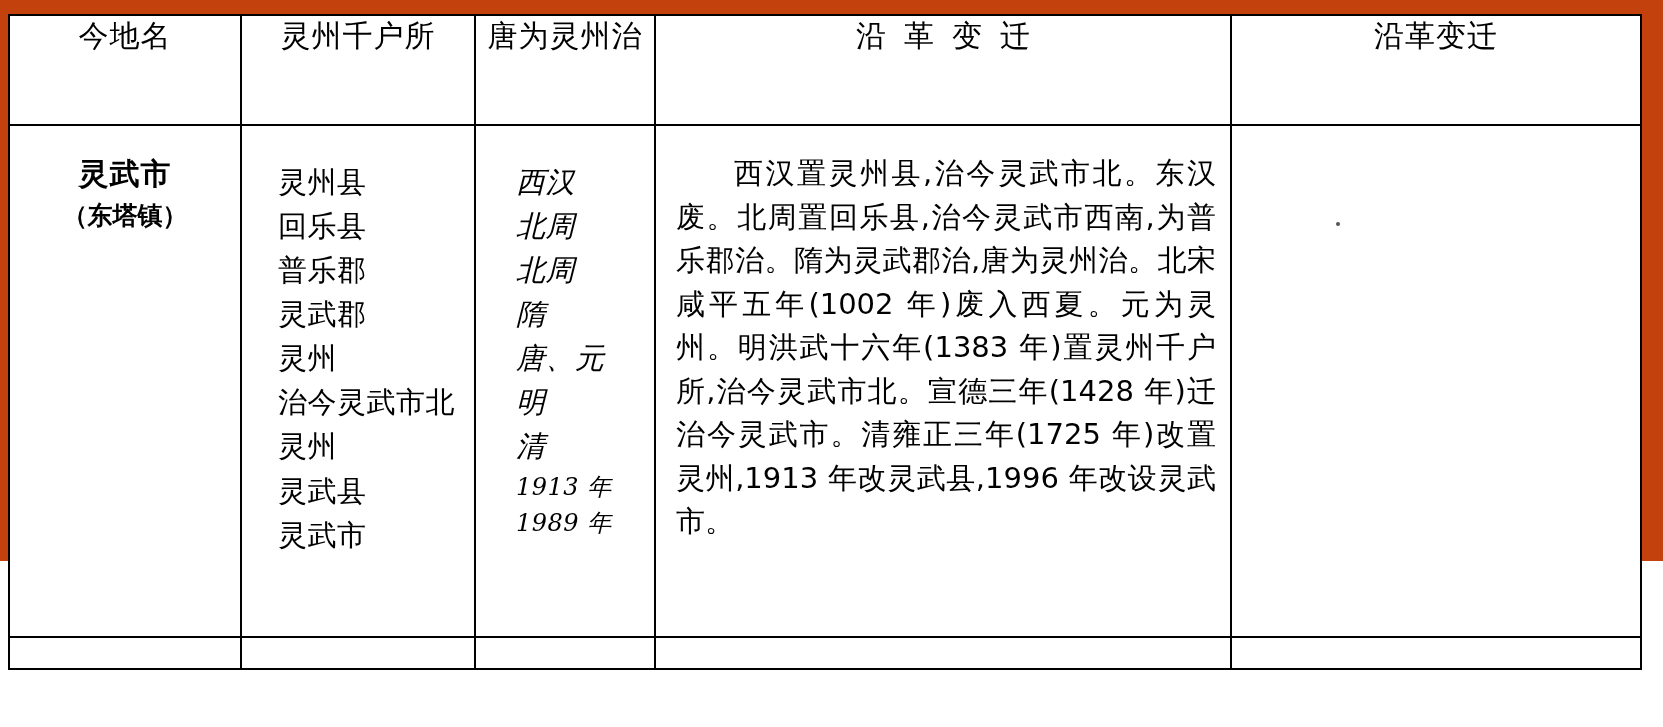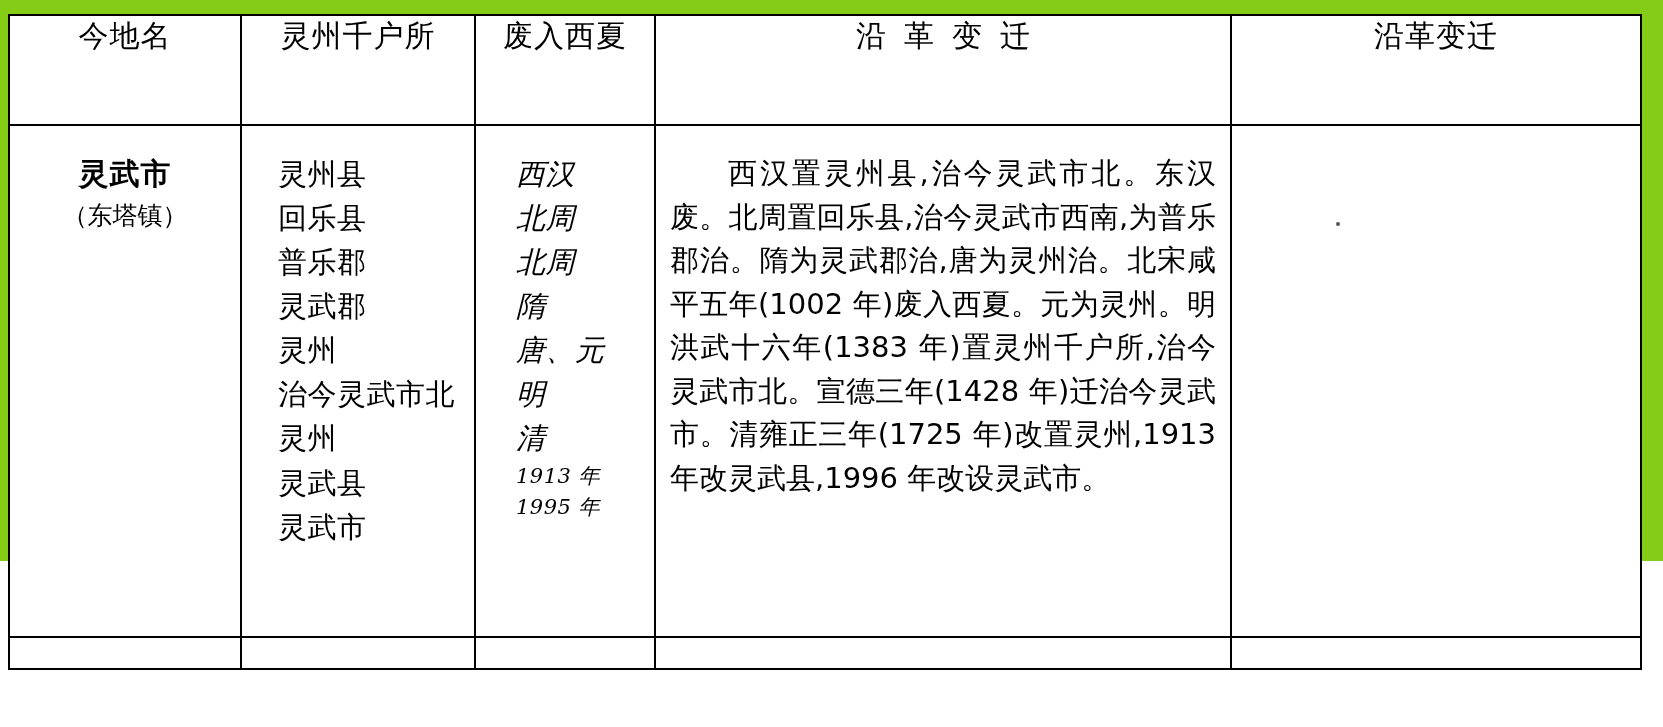--- a/index.html
+++ b/index.html
@@ -12,21 +12,21 @@
     height: 727px;
     font-family: "DejaVu Sans", "Liberation Sans", sans-serif;
     color: #000000;
     overflow: hidden;
   }
 
   .page {
     position: relative;
     width: 1663px;
     height: 561px;
-    background: #84cc16;
+    background: #c2410c;
   }
 
   
   .table-wrap {
     position: absolute;
     left: 8px;
     top: 14px;
     width: 1640px;
   }
 
@@ -80,53 +80,54 @@
   
   .place-now {
     text-align: center;
     font-size: 30px;
     font-weight: bold;
     line-height: 1.45;
     letter-spacing: 1px;
   }
   .place-now .sub {
     font-size: 25px;
-    font-weight: normal;
+    font-weight: bold;
     display: block;
     margin-top: 2px;
     letter-spacing: 0px;
   }
 
   
   .stack {
     font-size: 29px;
     line-height: 1.52;
     padding-left: 26px;
     letter-spacing: 0.5px;
+    margin-top: 8px;
   }
   .stack .row {
     white-space: nowrap;
   }
   .stack.years {
     padding-left: 30px;
     font-style: italic;
   }
   .stack .yr-num {
     font-family: "DejaVu Serif", "Liberation Serif", serif;
-    font-size: 21px;
+    font-size: 24px;
   }
 
   
   .narrative {
     font-size: 29px;
     line-height: 1.50;
     text-align: justify;
     text-justify: inter-character;
     letter-spacing: 0px;
-    padding: 26px 14px 10px 14px;
+    padding: 26px 14px 10px 20px;
     box-sizing: border-box;
   }
   .narrative p {
     margin: 0;
     text-indent: 2em;
   }
 
   
   .abolished {
     position: relative;
@@ -157,21 +158,21 @@
         <col class="c1">
           <col class="c2">
           <col class="c3">
           <col class="c4">
           <col class="c5">
       </colgroup>
       <thead>
         <tr class="hdr-row">
           <th>今地名</th>
           <th>灵州千户所</th>
-          <th>废入西夏</th>
+          <th>唐为灵州治</th>
           <th class="wide-spaced">沿革变迁</th>
           <th>沿革变迁</th>
         </tr>
       </thead>
       <tbody>
         <tr class="body-row">
           <td>
             <div class="cell-pad">
               <div class="place-now">
                 <span>灵武市</span>
@@ -200,21 +201,21 @@
             <div class="cell-pad">
               <div class="stack years">
                 <div class="row">西汉</div>
                 <div class="row">北周</div>
                 <div class="row">北周</div>
                 <div class="row">隋</div>
                 <div class="row">唐、元</div>
                 <div class="row">明</div>
                 <div class="row">清</div>
                 <div class="row yr-num">1913 年</div>
-                <div class="row yr-num">1995 年</div>
+                <div class="row yr-num">1989 年</div>
               </div>
             </div>
           </td>
 
           <td>
             <div class="narrative">
               <p>西汉置灵州县,治今灵武市北。东汉废。北周置回乐县,治今灵武市西南,为普乐郡治。隋为灵武郡治,唐为灵州治。北宋咸平五年(1002 年)废入西夏。元为灵州。明洪武十六年(1383 年)置灵州千户所,治今灵武市北。宣德三年(1428 年)迁治今灵武市。清雍正三年(1725 年)改置灵州,1913 年改灵武县,1996 年改设灵武市。</p>
             </div>
           </td>
 

